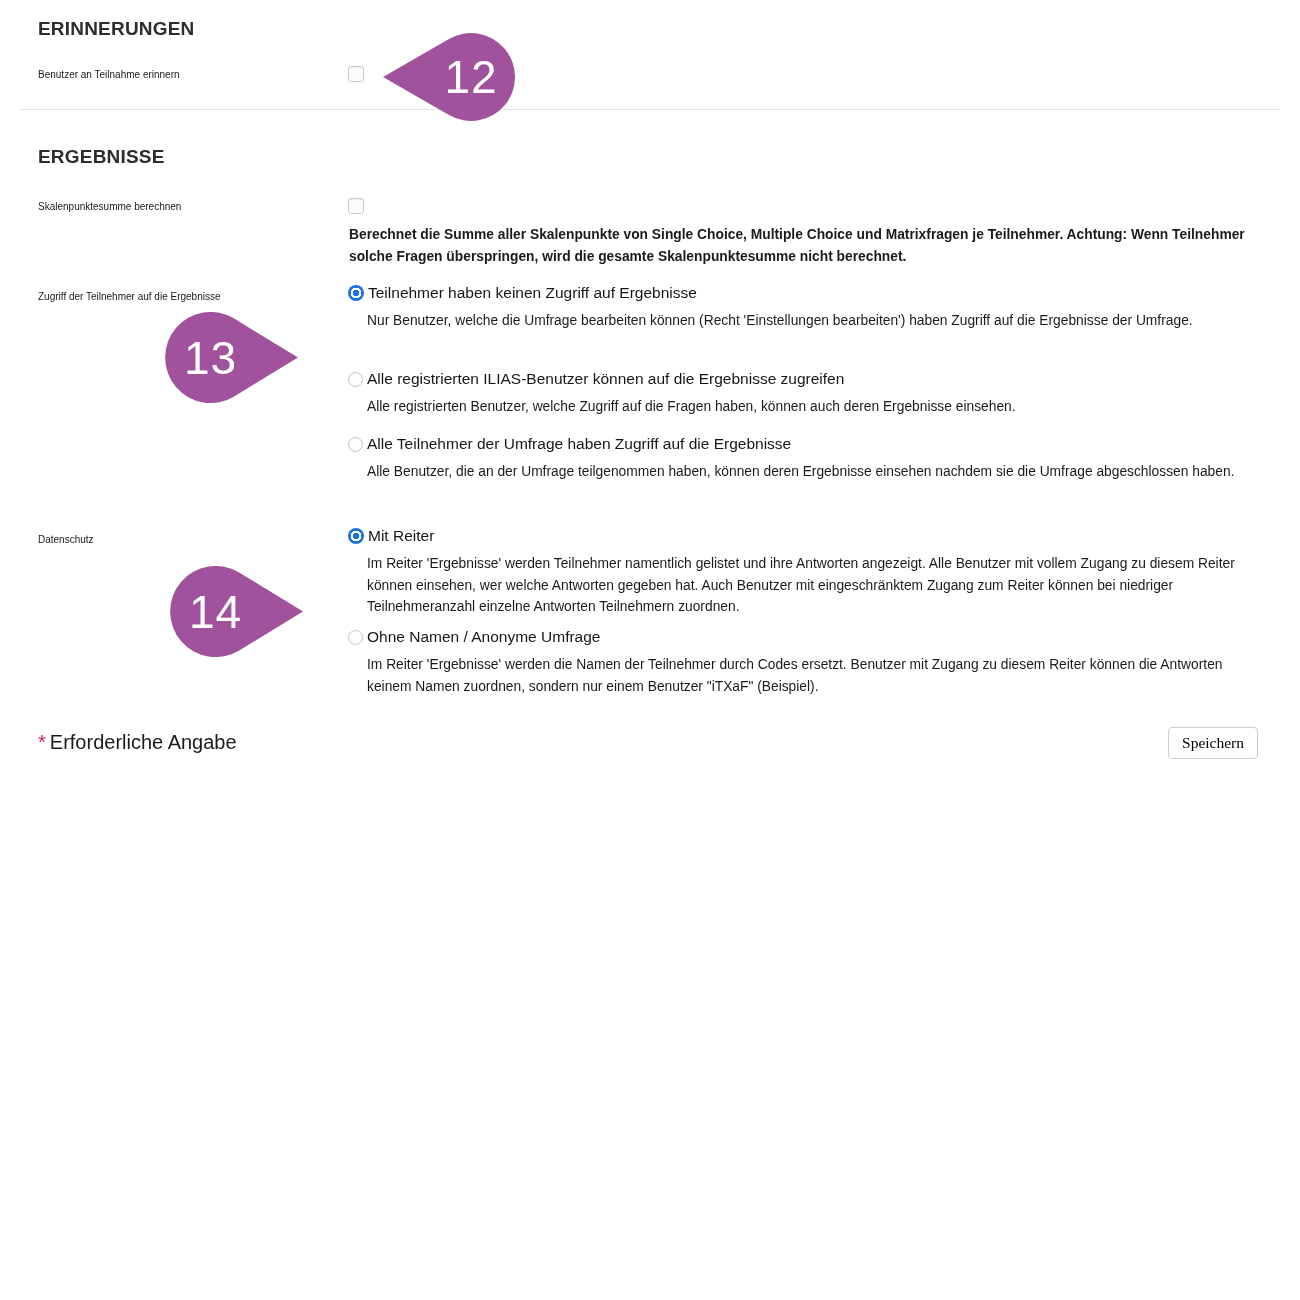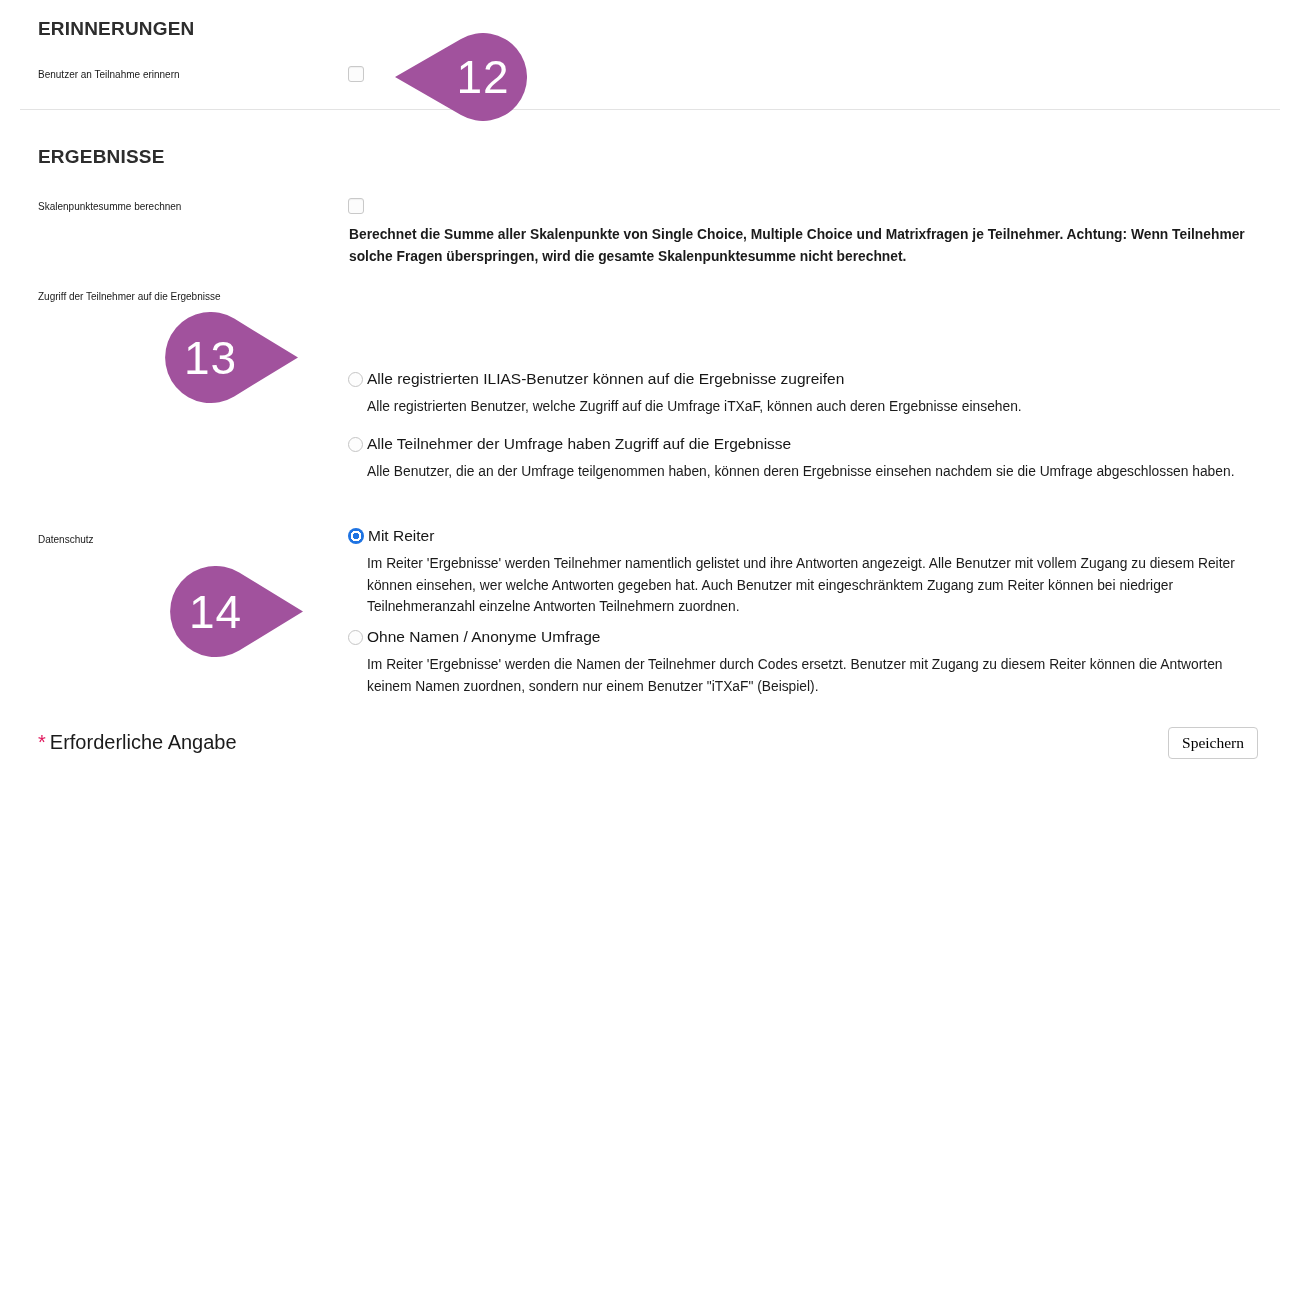--- a/index.html
+++ b/index.html
@@ -131,27 +131,34 @@
   <div class="divider" style="top:109px;"></div>
 
   <h2 class="sec-h" style="top:146px;">ERGEBNISSE</h2>
 
   <div class="flabel" style="top:194px;">Skalenpunktesumme berechnen</div>
   <div class="checkbox" style="left:348px; top:198px;"></div>
   <div class="field-desc" style="top:224px;font-weight:bold;">Berechnet die Summe aller Skalenpunkte von Single Choice, Multiple Choice und Matrixfragen je Teilnehmer. Achtung: Wenn Teilnehmer solche Fragen überspringen, wird die gesamte Skalenpunktesumme nicht berechnet.</div>
 
   <div class="flabel" style="top:284px;">Zugriff der Teilnehmer auf die Ergebnisse</div>
 
+  <div class="option" style="top:284px;">
+    <div class="opt-row">
+      <span class="radio on"></span>
+      <span class="opt-label">Teilnehmer haben keinen Zugriff auf Ergebnisse</span>
+    </div>
+    <div class="opt-desc">Nur Benutzer, welche die Umfrage bearbeiten können (Recht 'Einstellungen bearbeiten') haben Zugriff auf die Ergebnisse der Umfrage.</div>
+  </div>
 
   <div class="option" style="top:370px;">
     <div class="opt-row">
       <span class="radio"></span>
       <span class="opt-label">Alle registrierten ILIAS-Benutzer können auf die Ergebnisse zugreifen</span>
     </div>
-    <div class="opt-desc">Alle registrierten Benutzer, welche Zugriff auf die Umfrage iTXaF, können auch deren Ergebnisse einsehen.</div>
+    <div class="opt-desc">Alle registrierten Benutzer, welche Zugriff auf die Fragen haben, können auch deren Ergebnisse einsehen.</div>
   </div>
 
   <div class="option" style="top:435px;">
     <div class="opt-row">
       <span class="radio"></span>
       <span class="opt-label">Alle Teilnehmer der Umfrage haben Zugriff auf die Ergebnisse</span>
     </div>
     <div class="opt-desc">Alle Benutzer, die an der Umfrage teilgenommen haben, können deren Ergebnisse einsehen nachdem sie die Umfrage abgeschlossen haben.</div>
   </div>
 
@@ -171,21 +178,21 @@
       <span class="opt-label">Ohne Namen / Anonyme Umfrage</span>
     </div>
     <div class="opt-desc">Im Reiter 'Ergebnisse' werden die Namen der Teilnehmer durch Codes ersetzt. Benutzer mit Zugang zu diesem Reiter können die Antworten keinem Namen zuordnen, sondern nur einem Benutzer "iTXaF" (Beispiel).</div>
   </div>
 
   <div class="footer-note" style="top:731px;">
     <span class="req-star">*</span><span>Erforderliche Angabe</span>
   </div>
   <button class="save-btn" style="top:727px;">Speichern</button>
 
-  <div class="balloon point-left" style="left:395px; top:33px; width:132px; height:88px;">
+  <div class="balloon point-left" style="left:383px; top:33px; width:132px; height:88px;">
     <svg viewBox="0 0 132 88">
       <path d="M0,44 L66,5.9 A44,44 0 1 1 66,82.1 Z" fill="currentColor"></path>
     </svg>
     <span class="num">12</span>
   </div>
 
   <div class="balloon point-right" style="left:165px; top:312px; width:133px; height:91px;">
     <svg viewBox="0 0 133 91">
       <path d="M133,45.5 L69.2,6.6 A45.5,45.5 0 1 0 69.2,84.4 Z" fill="currentColor"></path>
     </svg>

